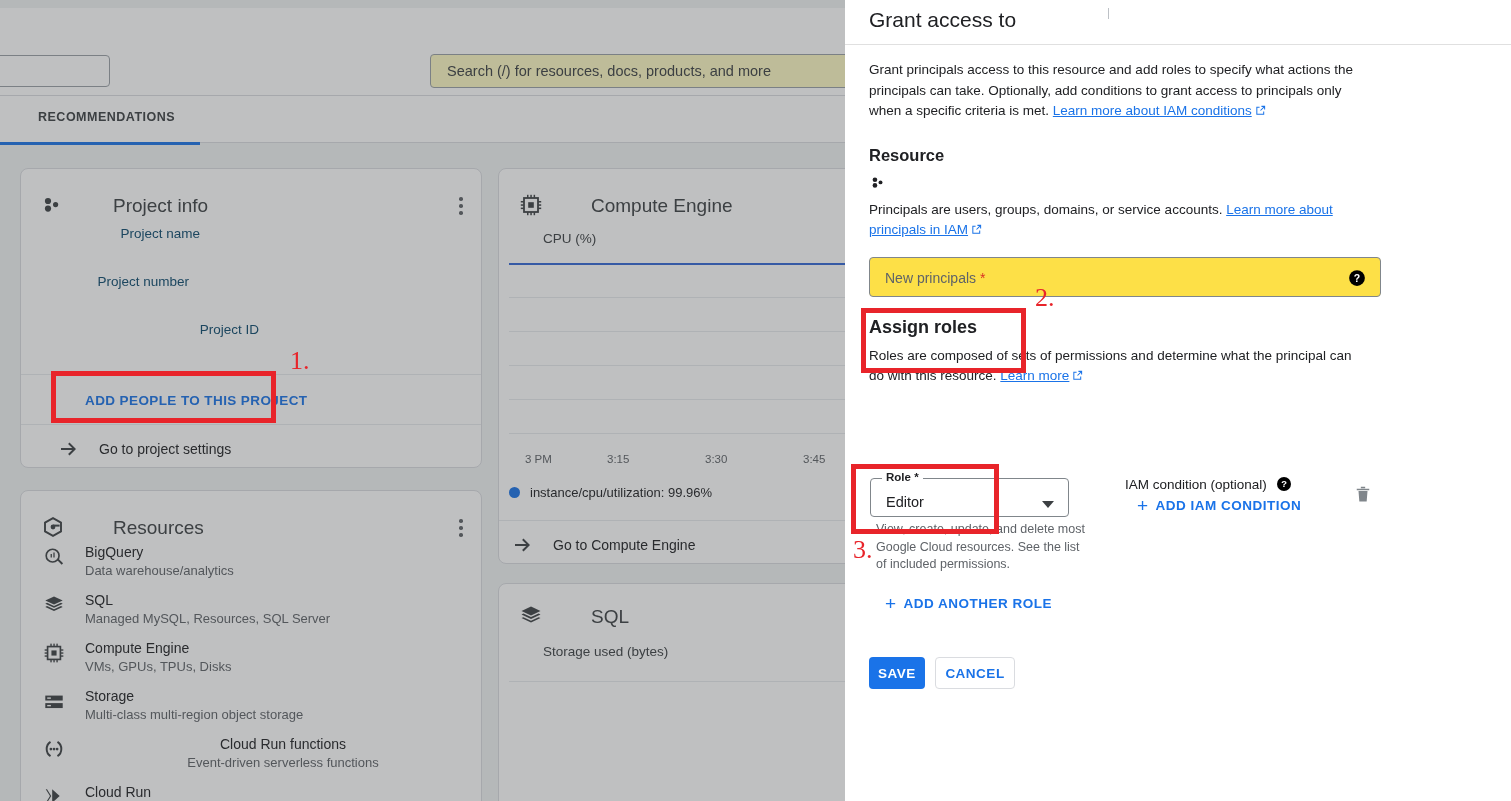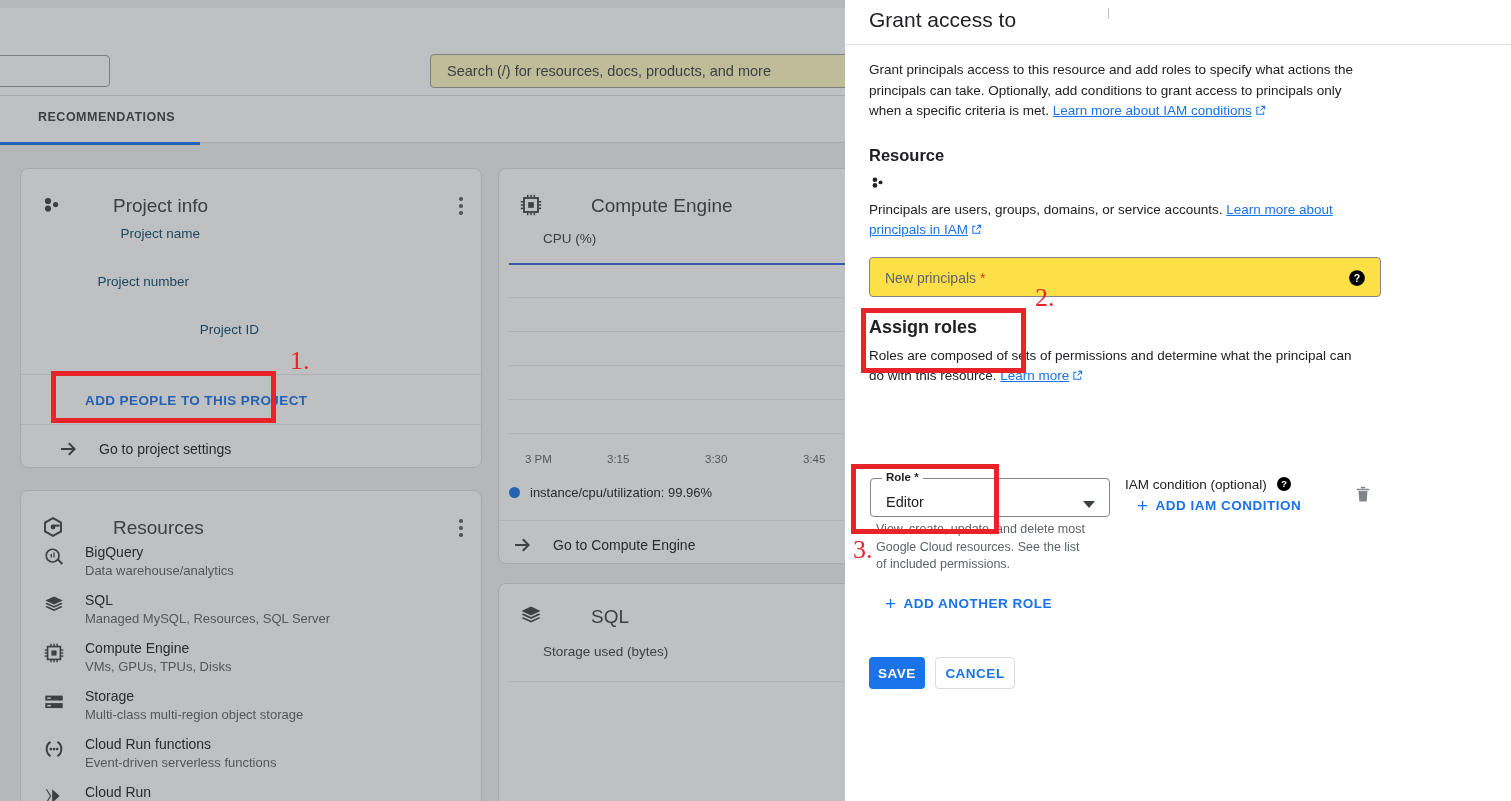--- a/index.html
+++ b/index.html
@@ -307,21 +307,21 @@
           <rect x="2.5" y="13.2" width="19" height="5.4" fill="#3c4043"></rect>
           <rect x="4.6" y="7" width="4" height="1.5" fill="#fff"></rect>
           <rect x="4.6" y="15.2" width="4" height="1.5" fill="#fff"></rect>
         </svg>
         <div style="margin-left:64px;">
           <div class="res-item-name">Storage</div>
           <div class="res-item-desc" style="margin-top:3px;">Multi-class multi-region object storage</div>
         </div>
       </div>
 
-      <div style="position:absolute;left:0;top:245px;width:100%;">
+      <div style="position:absolute;left:0;top:245px;width:100%;text-align:center;">
         <svg class="res-ico" style="top:2px;" viewBox="0 0 24 24">
           <path fill="none" stroke="#3c4043" stroke-width="2.1" d="M8.2 4.2C5.4 6 4 8.8 4 12s1.4 6 4.2 7.8"></path>
           <path fill="none" stroke="#3c4043" stroke-width="2.1" d="M15.8 4.2C18.6 6 20 8.8 20 12s-1.4 6-4.2 7.8"></path>
           <circle cx="8.6" cy="12" r="1.5" fill="#3c4043"></circle>
           <circle cx="12" cy="12" r="1.5" fill="#3c4043"></circle>
           <circle cx="15.4" cy="12" r="1.5" fill="#3c4043"></circle>
         </svg>
         <div style="margin-left:64px;">
           <div class="res-item-name">Cloud Run functions</div>
           <div class="res-item-desc" style="margin-top:3px;">Event-driven serverless functions</div>
@@ -449,21 +449,21 @@
 
       <div class="sec-head" style="margin-top:20px; font-size:18px;">Assign roles</div>
       <div class="sec-sub" style="margin-top:8px; width:500px;">
         <span>Roles are composed of sets of permissions and determine what the principal can do with this resource.</span>
         <span class="p-link">Learn more</span><svg class="ext-ico" viewBox="0 0 24 24">
             <path fill="none" stroke="#1a73e8" stroke-width="2.2" d="M14 3h7v7M21 3l-9 9M19 14v6H4V5h6"></path>
           </svg>
       </div>
     </div>
 
-    <div class="role-field" style="left:25px; top:478px; width:240px; height:39px;">
+    <div class="role-field" style="left:25px; top:478px; width:199px; height:39px;">
       <span class="role-legend"><span>Role</span> <span>*</span></span>
       <span class="role-value">Editor</span>
       <span class="caret"></span>
     </div>
     <div class="role-help" style="left:31px; top:521px; width:212px;">View, create, update, and delete most Google Cloud resources. See the list of included permissions.</div>
 
     <div style="position:absolute; left:280px; top:476px; font-size:13.5px; color:#202124;">
       <span>IAM condition (optional)</span>
       <span style="margin-left:5px;">
         <svg width="16" height="16" viewBox="0 0 24 24" style="vertical-align:-3px;">

